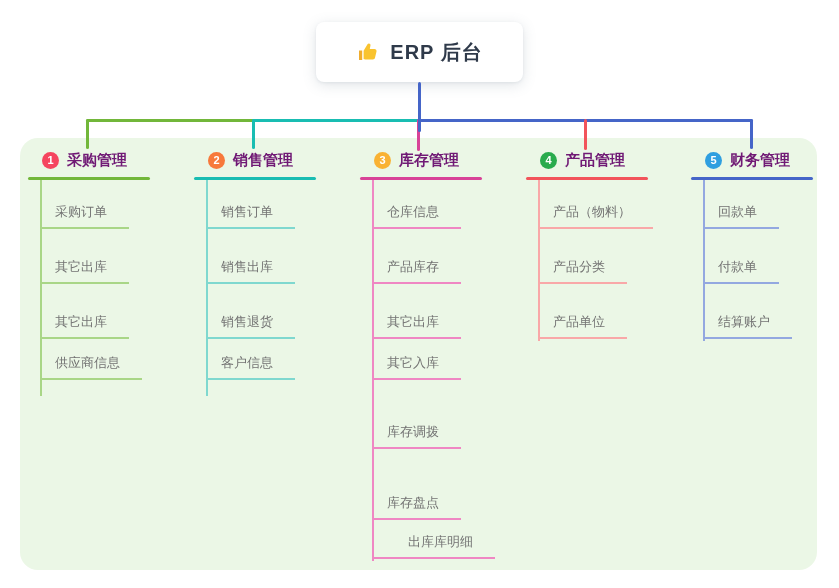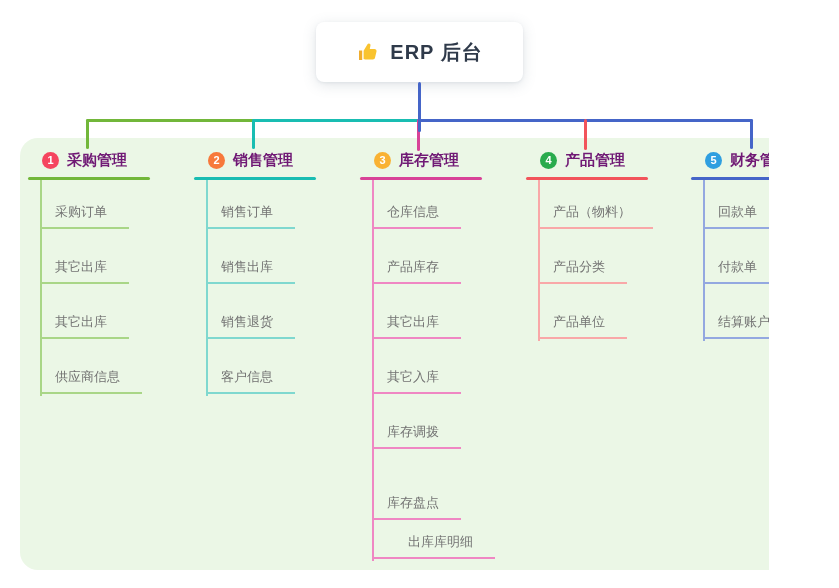--- a/index.html
+++ b/index.html
@@ -1,17 +1,17 @@
 <!DOCTYPE html>
 <html><head>
 <meta charset="utf-8">
 <style>
   html,body { margin:0; padding:0; background:#ffffff; }
   body { font-family:"Liberation Sans","DejaVu Sans",sans-serif; }
-  .canvas { position:relative; width:769px; height:588px; background:#ffffff; overflow:hidden; }
+  .canvas { position:relative; width:839px; height:588px; background:#ffffff; overflow:hidden; }
 
   
   .panel { position:absolute; left:20px; top:138px; width:797px; height:432px;
            background:#ebf7e6; border-radius:18px; }
 
   
   .root-node { position:absolute; left:316px; top:22px; width:207px; height:60px;
                background:#ffffff; border-radius:8px;
                box-shadow:0 3px 14px rgba(90,110,130,.18), 0 1px 3px rgba(90,110,130,.10);
                display:flex; align-items:center; justify-content:center; gap:10px; }
@@ -46,21 +46,21 @@
   .header-underline { position:absolute; left:0; top:27px; width:122px; height:3px;
                       background:var(--strong); border-radius:2px; }
   .trunk { position:absolute; left:12px; top:30px; width:2px; background:var(--light); }
   .branch.n4 .trunk { height:216px; }
   .branch.n7 .trunk { height:381px; }
   .branch.n3 .trunk { height:161px; }
 
   .item { position:absolute; left:12px; white-space:nowrap;
           font-size:13px; color:#737373; line-height:18px;
           padding:0 22px 6px 15px; border-bottom:2px solid var(--light); cursor:default; }
-  .i0 { top:53px; }  .i1 { top:108px; } .i2 { top:163px; } .i3 { top:218px; }
+  .i0 { top:53px; }  .i1 { top:108px; } .i2 { top:163px; } .i3 { top:204px; }
   .i4 { top:273px; } .i5 { top:344px; } .i6 { top:383px;padding-left:36px; }
 </style>
 </head>
 <body>
 
 <div class="canvas">
 
   <div class="panel"></div>
 
   <div class="line hline-green"></div>

